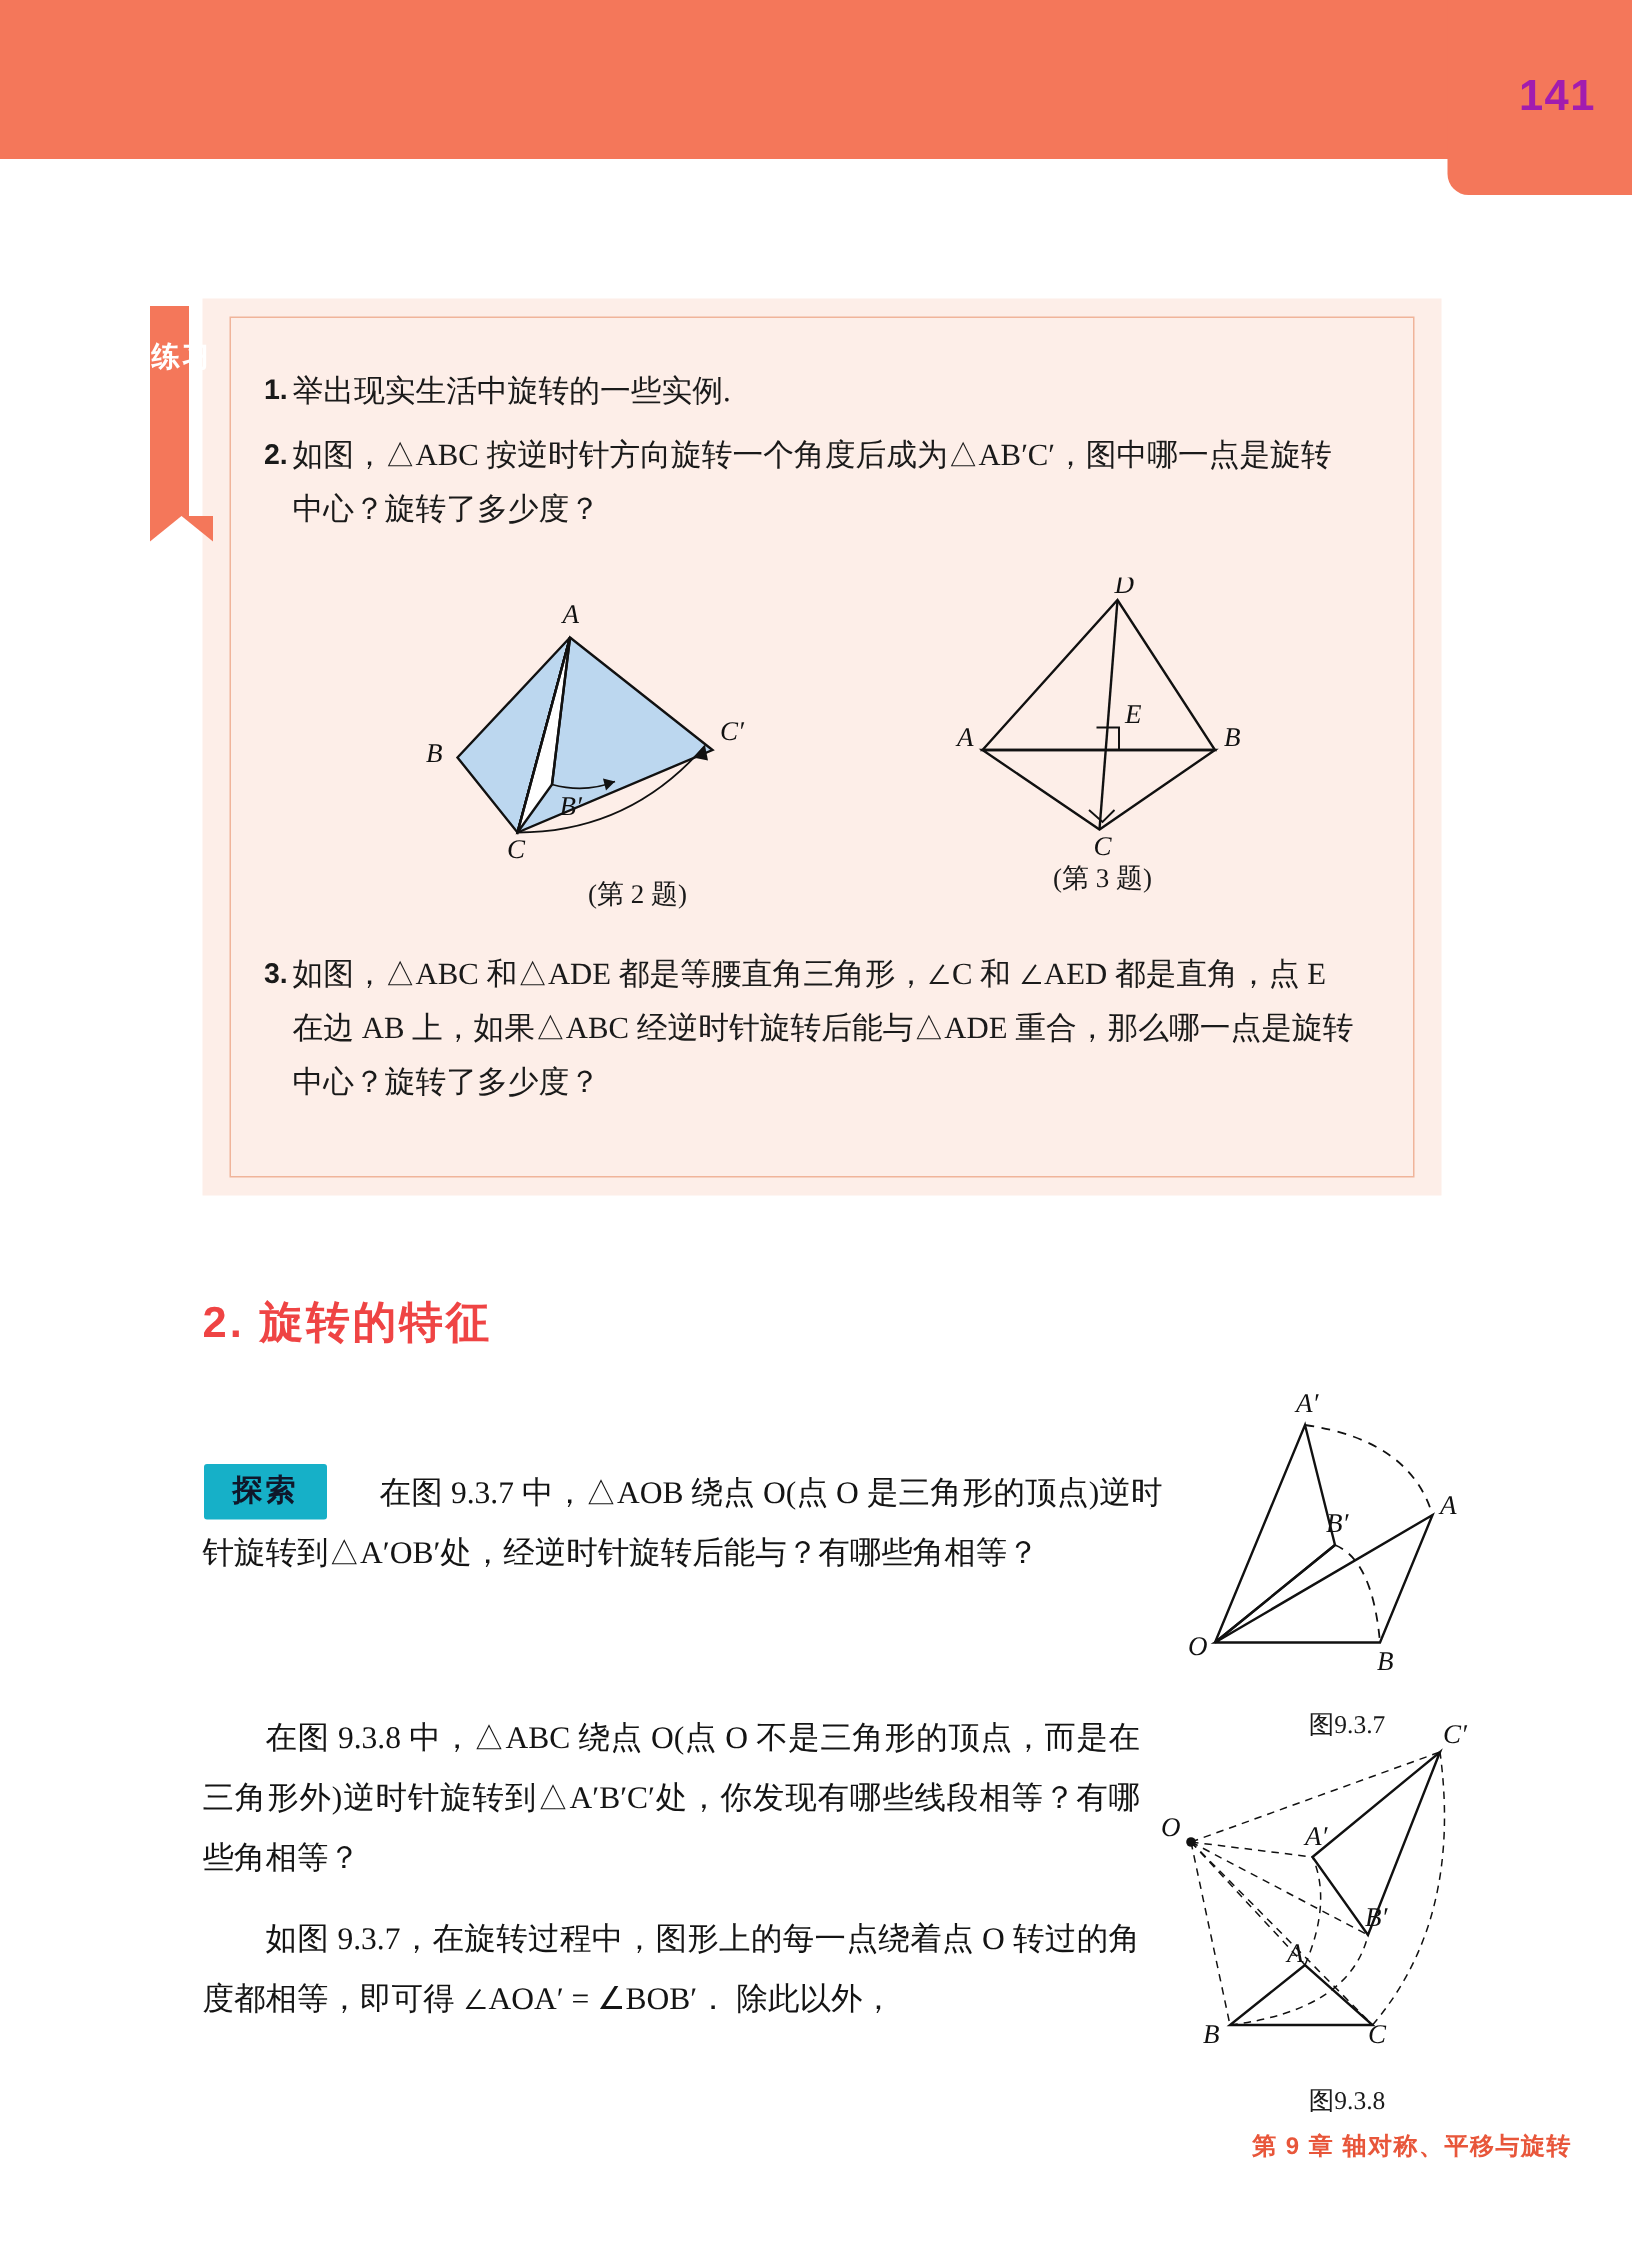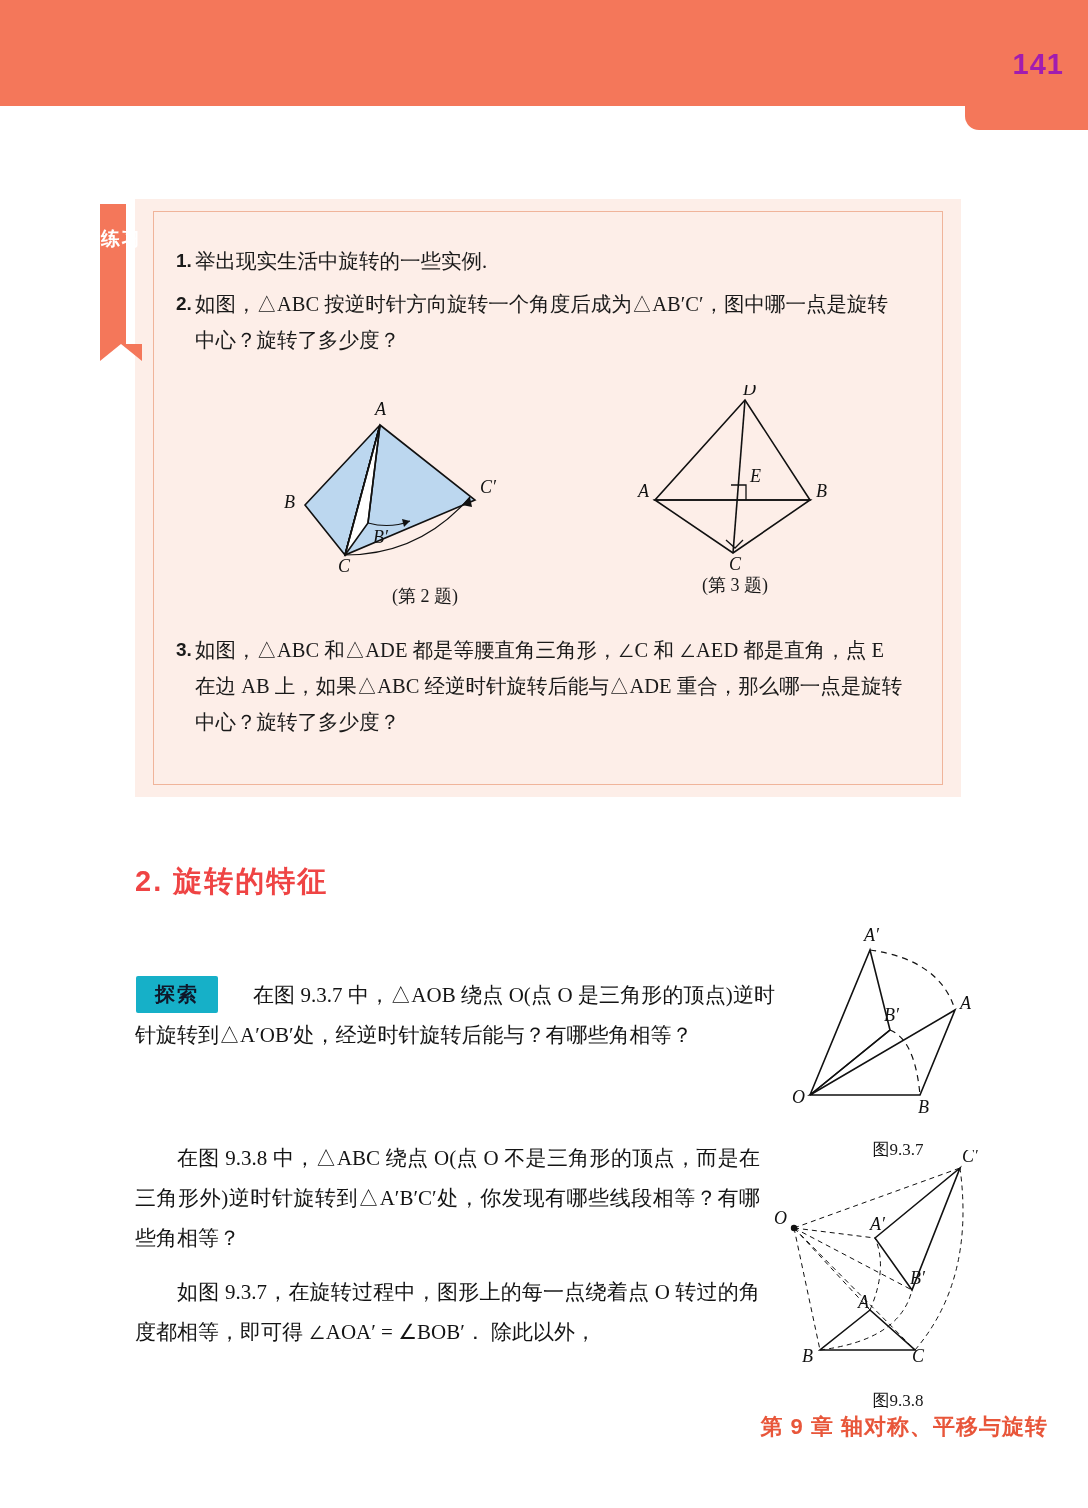--- a/index.html
+++ b/index.html
@@ -180,21 +180,21 @@
   #rfig1-cap { left: 838px; top: 1122px; }
   #rfig2-cap { left: 838px; top: 1373px; }
 
   
   .footer {
     position: absolute;
     right: 40px;
     bottom: 66px;
     font-family: "Liberation Sans", sans-serif;
     font-weight: bold;
-    font-size: 22px;
+    font-size: 16px;
     color: #e8563a;
     letter-spacing: 1px;
     margin-left: 20px;
   }
 
   svg { display: block; }
   .fig-svg { position: absolute; }
   text.lbl {
     font-family: "Liberation Serif", serif;
     font-style: italic;

